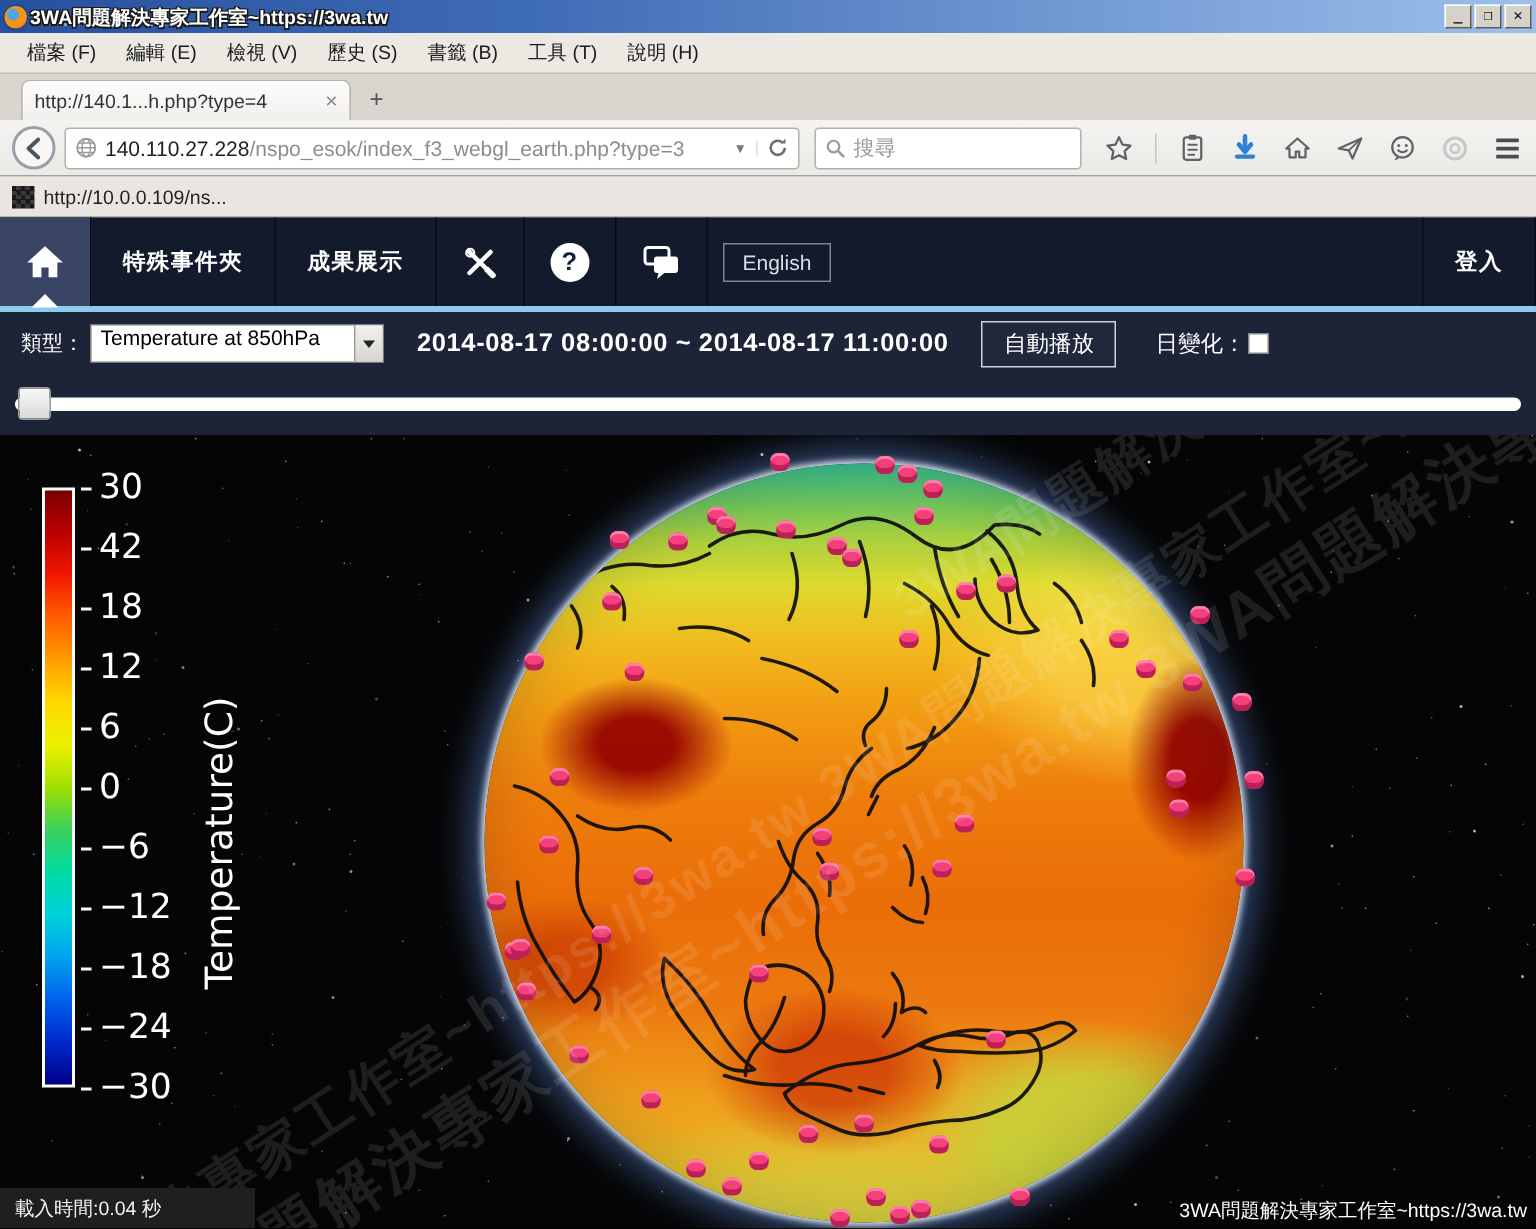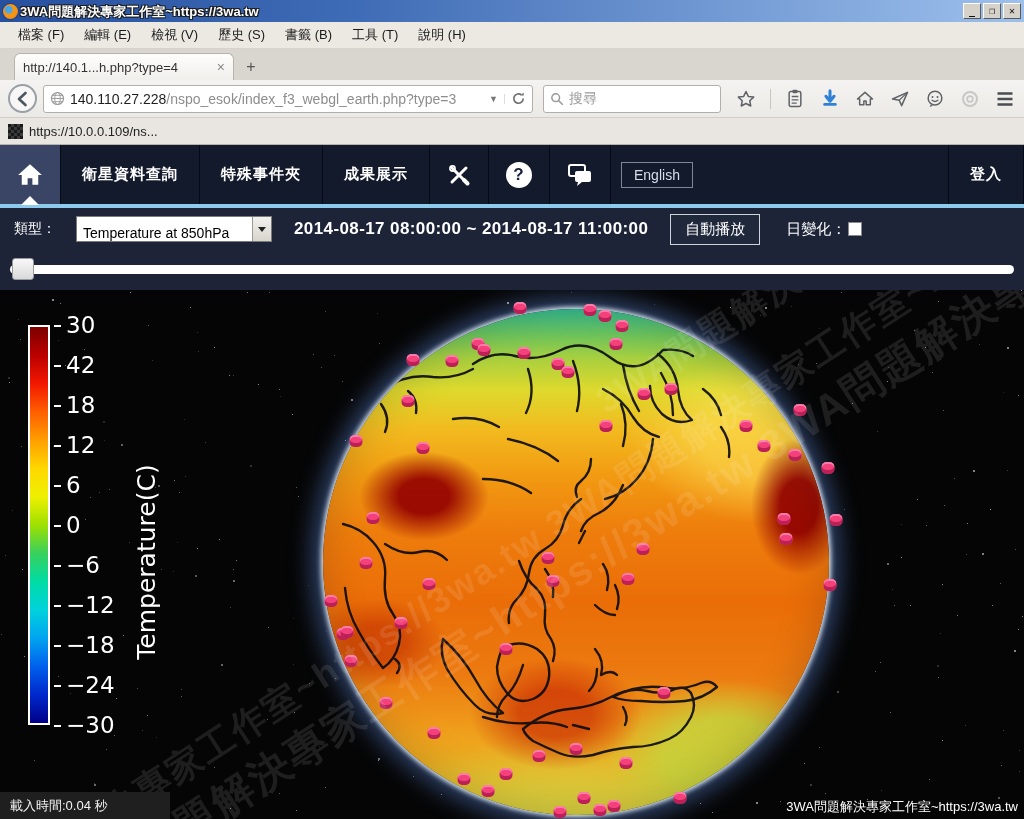--- a/index.html
+++ b/index.html
@@ -78,21 +78,21 @@
   .eng-btn { margin:0 10px; align-self:center; border:1px solid #7d8699; color:#d9dfe9;
     font-size:14px; padding:4px 12px; background:transparent; }
   .hdr-spacer { flex:1; }
   .login-item { border-left:1px solid #060a16; }
   .register-item { border-right:none; }
 
   
   .controlbar { height:42px; background:#1d2438; display:flex; align-items:center; padding-left:14px; color:#fff; }
   .ctl-label { font-size:14px; }
   .selectbox { width:196px; height:26px; background:#fff; border:1px solid #7b7b7b; display:flex;
-    align-items:flex-end; margin-left:20px; }
+    align-items:flex-start; margin-left:4px; }
   .sel-value { flex:1; font-size:14px; color:#000; padding-left:6px; white-space:nowrap; overflow:hidden; }
   .sel-btn { width:19px; height:24px; background:linear-gradient(180deg,#f2f1ee,#d8d5ce); border-left:1px solid #9a9a9a;
     display:flex; align-items:center; justify-content:center; }
   .sel-btn::after { content:""; border-left:4px solid transparent; border-right:4px solid transparent;
     border-top:5px solid #222; }
   .time-range { font-size:17px; font-weight:bold; margin-left:22px; letter-spacing:.4px; }
   .autoplay { margin-left:22px; background:#20283c; border:1px solid #cfd3da; color:#fff;
     font-size:15px; padding:5px 14px; }
   .daily-label { font-size:15px; margin-left:26px; }
   .checkbox { width:14px; height:14px; background:#fff; border:1px solid #888; margin-left:2px; }
@@ -255,31 +255,30 @@
       <div class="tb-icon">
         <svg width="20" height="18" viewBox="0 0 24 20">
             <path d="M3 3.5 h18 M3 10 h18 M3 16.5 h18" stroke="#4a4d52" stroke-width="3"></path>
           </svg>
       </div>
     </div>
   </div>
 
   <div class="bookmarksbar">
     <div class="favicon"></div>
-    <span class="bm-label">https://10.0.0.109/ns...</span>
+    <span class="bm-label">http://10.0.0.109/ns...</span>
   </div>
 
   <div class="siteheader">
     <div class="nav-item nav-home icon-only">
       <svg width="26" height="24" viewBox="0 0 24 22">
         <path d="M12 1 L1 11 h3.4 v9 h5.4 v-6 h4.4 v6 h5.4 v-9 H23 z" fill="#fff"></path>
       </svg>
       <div class="tri"></div>
     </div>
-    <div class="nav-item">衛星資料查詢</div>
     <div class="nav-item">特殊事件夾</div>
     <div class="nav-item">成果展示</div>
     <div class="nav-item icon-only">
       <svg width="24" height="24" viewBox="0 0 24 24">
         <path d="M5 5 L19 19 M19 5 L5 19" stroke="#fff" stroke-width="3" stroke-linecap="round"></path>
         <circle cx="5.5" cy="5.5" r="2.6" fill="none" stroke="#fff" stroke-width="1.6"></circle>
         <path d="M17 17 l3.5 3.5" stroke="#fff" stroke-width="4" stroke-linecap="round"></path>
       </svg>
     </div>
     <div class="nav-item icon-only">

